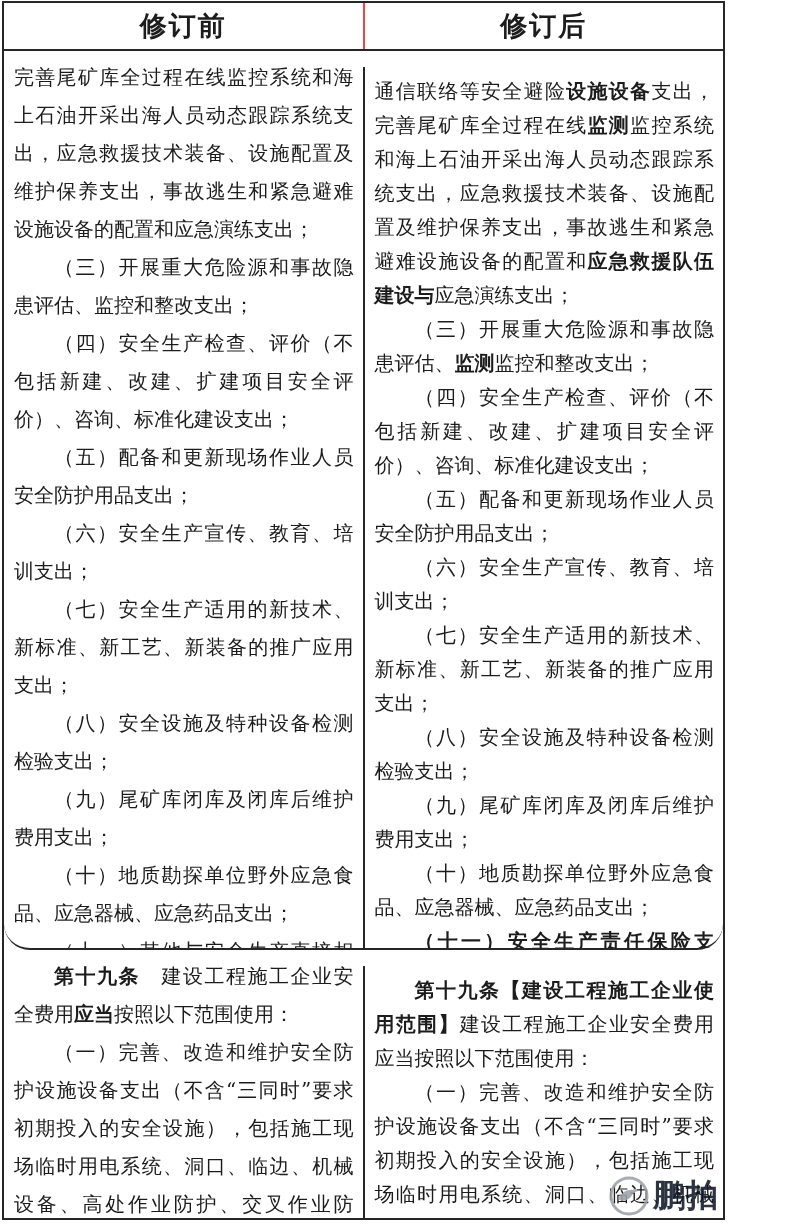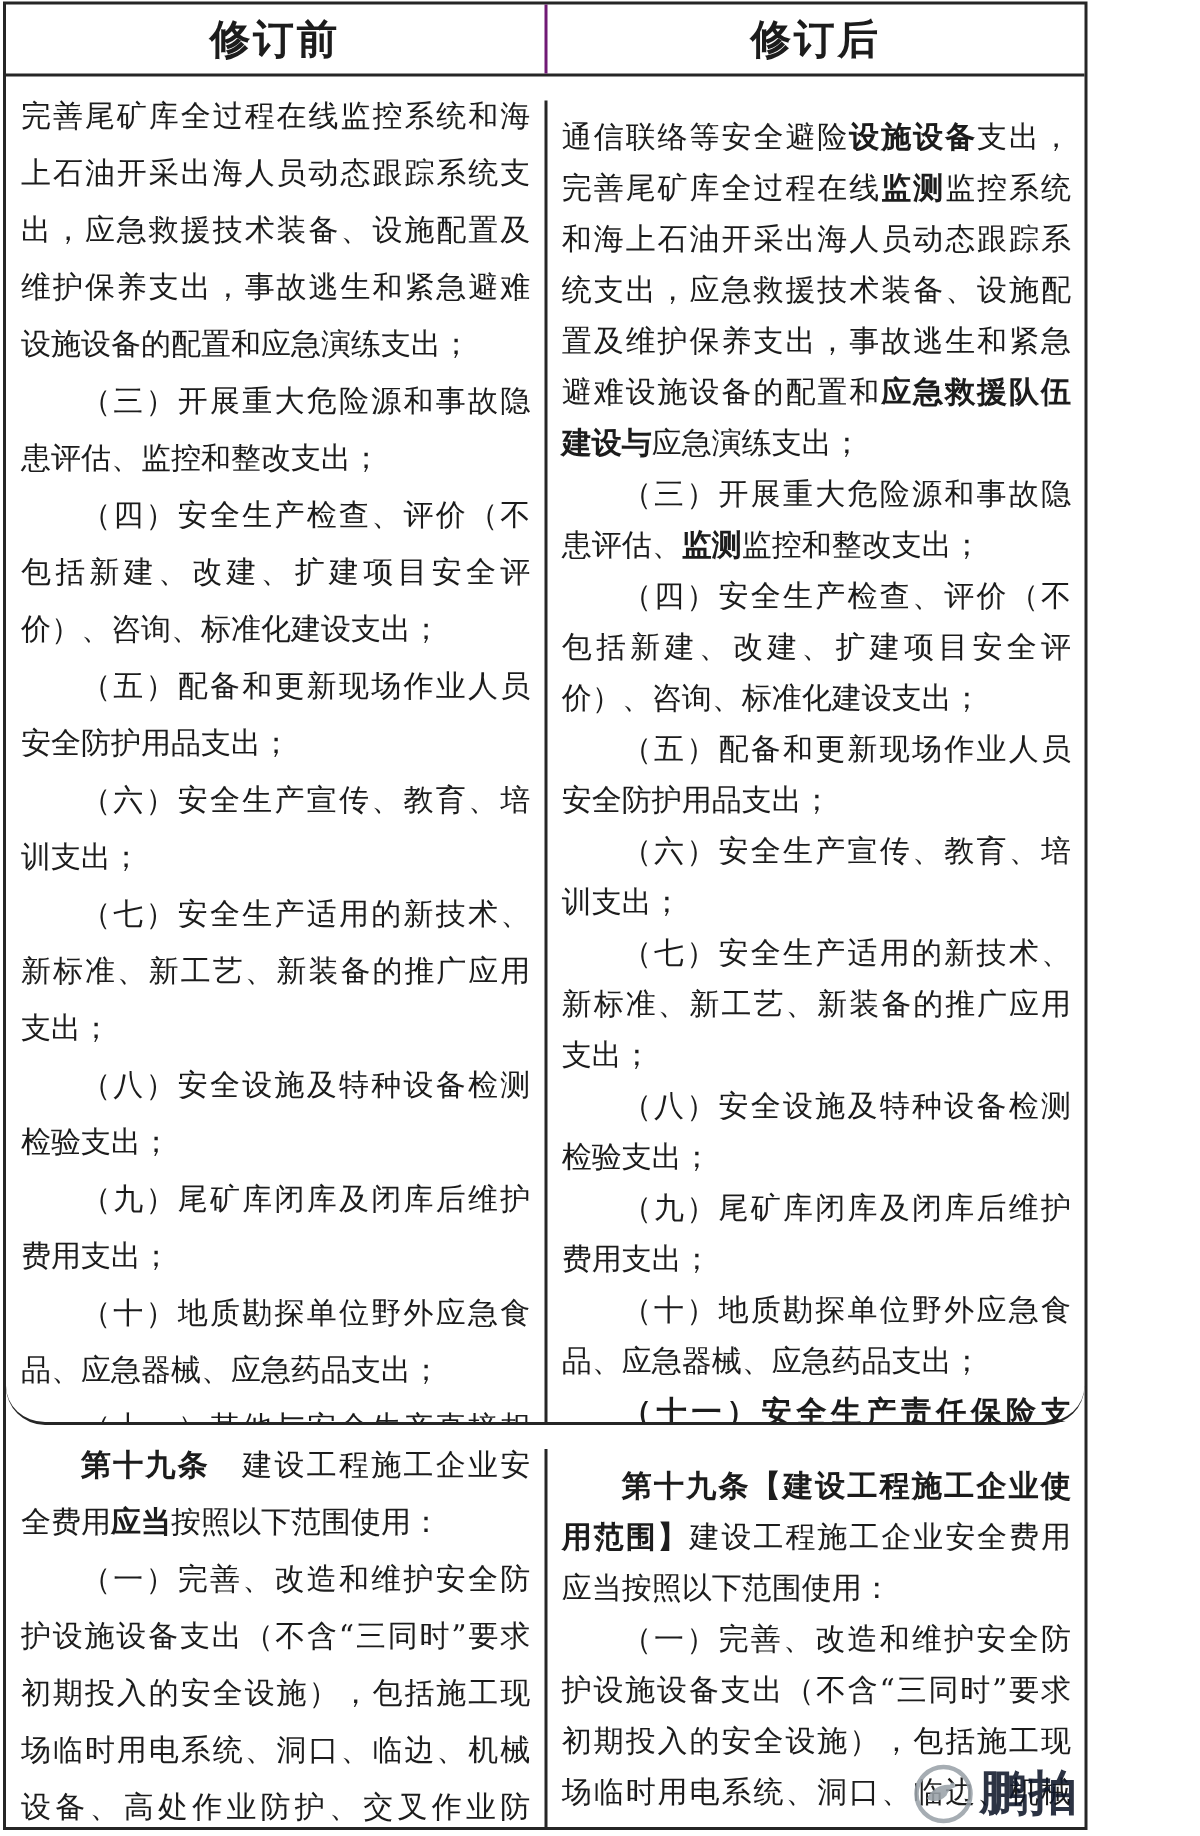--- a/index.html
+++ b/index.html
@@ -11,21 +11,21 @@
     position:absolute;top:1px;left:2px;right:2px;bottom:4px;
     border:2px solid #262626;display:flex;flex-direction:column;box-sizing:border-box;
     background:#fff;
   }
   .hdr-row{display:flex;height:46px;border-bottom:2px solid #262626;flex:0 0 auto;}
   .hdr{
     flex:1 1 0;display:flex;align-items:center;justify-content:center;
     font-weight:bold;font-size:27px;letter-spacing:2px;
     font-family:"DejaVu Serif","Liberation Serif",serif;
   }
-  .hdr + .hdr{border-left:2px solid #701a75;}
+  .hdr + .hdr{border-left:2px solid #ef4444;}
   .body-row{display:flex;flex:0 0 auto;}
   .row1{height:897px;border-bottom:2px solid #262626;border-radius:26px;}
   .row2{flex:1 1 auto;overflow:hidden;}
   .cell{
     flex:1 1 0;box-sizing:border-box;padding:7px 9px 0 10px;overflow:hidden;
     font-size:20px;text-align:justify;
   }
   .cell + .cell{border-left:2px solid #262626;}
   .cell-before{line-height:38px;}
   .cell-after{line-height:34px;margin-top:16px;}

